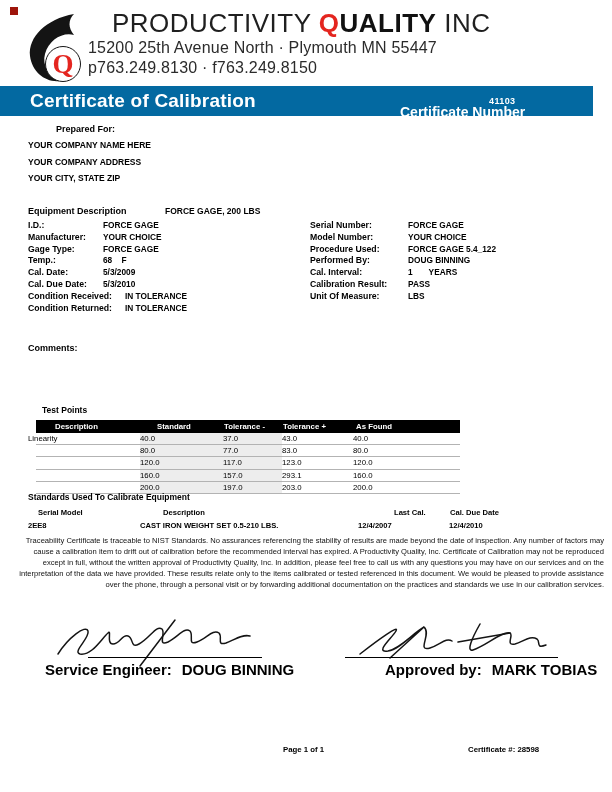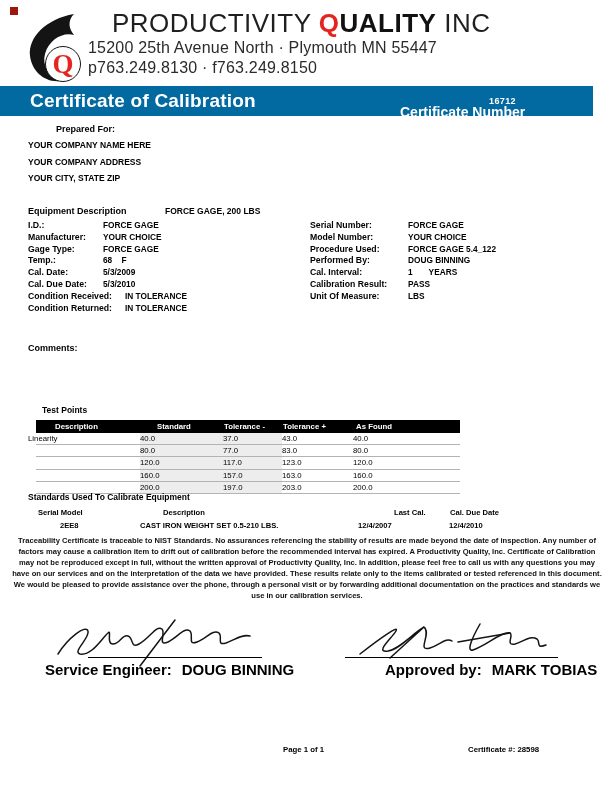--- a/index.html
+++ b/index.html
@@ -45,22 +45,22 @@
   .tp-head .c3{padding-left:1px;}  .tp-head .c4{padding-left:1px;} .tp-head .c5{padding-left:3px;}
   .tp-row{display:grid;grid-template-columns:104px 83px 59px 71px 107px;height:11.2px;
           font-size:7.8px;font-weight:normal;border-bottom:1px solid #b3b3b3;align-items:center;}
   .tp-row .c2,.tp-row .c3{background:#ededed;height:100%;display:flex;align-items:center;}
   .tp-row .c1 span{margin-left:-8px;}
 
   
   .std-cell{position:absolute;font-size:7.6px;font-weight:bold;white-space:nowrap;}
 
   
-  .disclaimer{left:10px;top:536px;width:594px;font-size:7.6px;font-weight:bold;
-              line-height:10.9px;color:#111;text-align:center;}
+  .disclaimer{left:10px;top:536px;width:594px;font-size:7.6px;font-weight:normal;
+              line-height:10.9px;color:#111;text-align:right;}
 
   
   .sigline{border-top:1.4px solid #000;height:0;}
   .sig-caption{font-size:15px;font-weight:bold;white-space:nowrap;}
   .sig-caption .name{margin-left:10px;}
   .sig-svg{pointer-events:none;}
 
   
   .footer-text{font-size:7.8px;font-weight:bold;}
 </style>
@@ -81,21 +81,21 @@
 
   <div class="abs company">
     <div class="company-name"><span>PRODUCTIVITY </span><span class="redq">Q</span><span class="bold">UALITY</span><span> INC</span></div>
     <div class="company-sub">15200 25th Avenue North · Plymouth MN 55447</div>
     <div class="company-sub">p763.249.8130 · f763.249.8150</div>
   </div>
 
   <div class="abs banner">
     <div class="banner-title">Certificate of Calibration</div>
     <div class="banner-certlabel">Certificate Number</div>
-    <div class="banner-certnum">16712</div>
+    <div class="banner-certnum">41103</div>
   </div>
 
   <div class="abs sec-label" style="left:28px;top:124px;padding-left:28px;">Prepared For:</div>
   <div class="abs prep-line" style="left:28px;top:140px;">YOUR COMPANY NAME HERE</div>
   <div class="abs prep-line" style="left:28px;top:157px;">YOUR COMPANY ADDRESS</div>
   <div class="abs prep-line" style="left:28px;top:173px;">YOUR CITY, STATE ZIP</div>
 
   <div class="abs sec-label" style="left:28px;top:206px;">Equipment Description</div>
   <div class="abs val" style="left:165px;top:206px;">FORCE GAGE, 200 LBS</div>
 
@@ -194,38 +194,38 @@
       <div class="c1"><span></span></div>
       <div class="c2">120.0</div>
       <div class="c3">117.0</div>
       <div class="c4">123.0</div>
       <div class="c5">120.0</div>
     </div>
     <div class="tp-row">
       <div class="c1"><span></span></div>
       <div class="c2">160.0</div>
       <div class="c3">157.0</div>
-      <div class="c4">163.0</div>
+      <div class="c4">293.1</div>
       <div class="c5">160.0</div>
     </div>
     <div class="tp-row">
       <div class="c1"><span></span></div>
       <div class="c2">200.0</div>
       <div class="c3">197.0</div>
       <div class="c4">203.0</div>
       <div class="c5">200.0</div>
     </div>
   </div>
 
   <div class="abs small-bold" style="left:28px;top:492px;">Standards Used To Calibrate Equipment</div>
   <div class="abs std-cell" style="left:38px;top:508px;">Serial Model</div>
   <div class="abs std-cell" style="left:163px;top:508px;">Description</div>
   <div class="abs std-cell" style="left:358px;top:508px;margin-left:36px;">Last Cal.</div>
   <div class="abs std-cell" style="left:450px;top:508px;">Cal. Due Date</div>
-  <div class="abs std-cell" style="left:28px;top:521px;margin-left:32px;">2EE8</div>
+  <div class="abs std-cell" style="left:28px;top:521px;">2EE8</div>
   <div class="abs std-cell" style="left:140px;top:521px;">CAST IRON WEIGHT SET 0.5-210 LBS.</div>
   <div class="abs std-cell" style="left:358px;top:521px;">12/4/2007</div>
   <div class="abs std-cell" style="left:449px;top:521px;">12/4/2010</div>
 
   <div class="abs disclaimer">Traceability Certificate is traceable to NIST Standards. No assurances referencing the stability of results are made beyond the date of inspection. Any number of factors may cause a calibration item to drift out of calibration before the recommended interval has expired. A Productivity Quality, Inc. Certificate of Calibration may not be reproduced except in full, without the written approval of Productivity Quality, Inc. In addition, please feel free to call us with any questions you may have on our services and on the interpretation of the data we have provided. These results relate only to the items calibrated or tested referenced in this document. We would be pleased to provide assistance over the phone, through a personal visit or by forwarding additional documentation on the practices and standards we use in our calibration services.</div>
 
   <svg class="abs sig-svg" style="left:52px;top:616px;" width="210" height="52" viewBox="0 0 210 52">
     <g fill="none" stroke="#141414" stroke-width="1.5" stroke-linecap="round">
       <path d="M6 38 C16 22 34 8 36 15 C38 22 20 36 28 38 C40 40 50 22 56 17 C60 13 54 28 61 28 C68 28 70 18 76 20 C82 22 78 33 87 28 C99 21 104 9 110 13 C114 17 105 31 116 26 C126 21 132 11 138 15 C142 19 135 30 145 26 C155 22 161 13 167 17 C171 21 164 30 174 27 C182 24 190 18 198 20"></path>
       <path d="M123 4 L88 50"></path>

